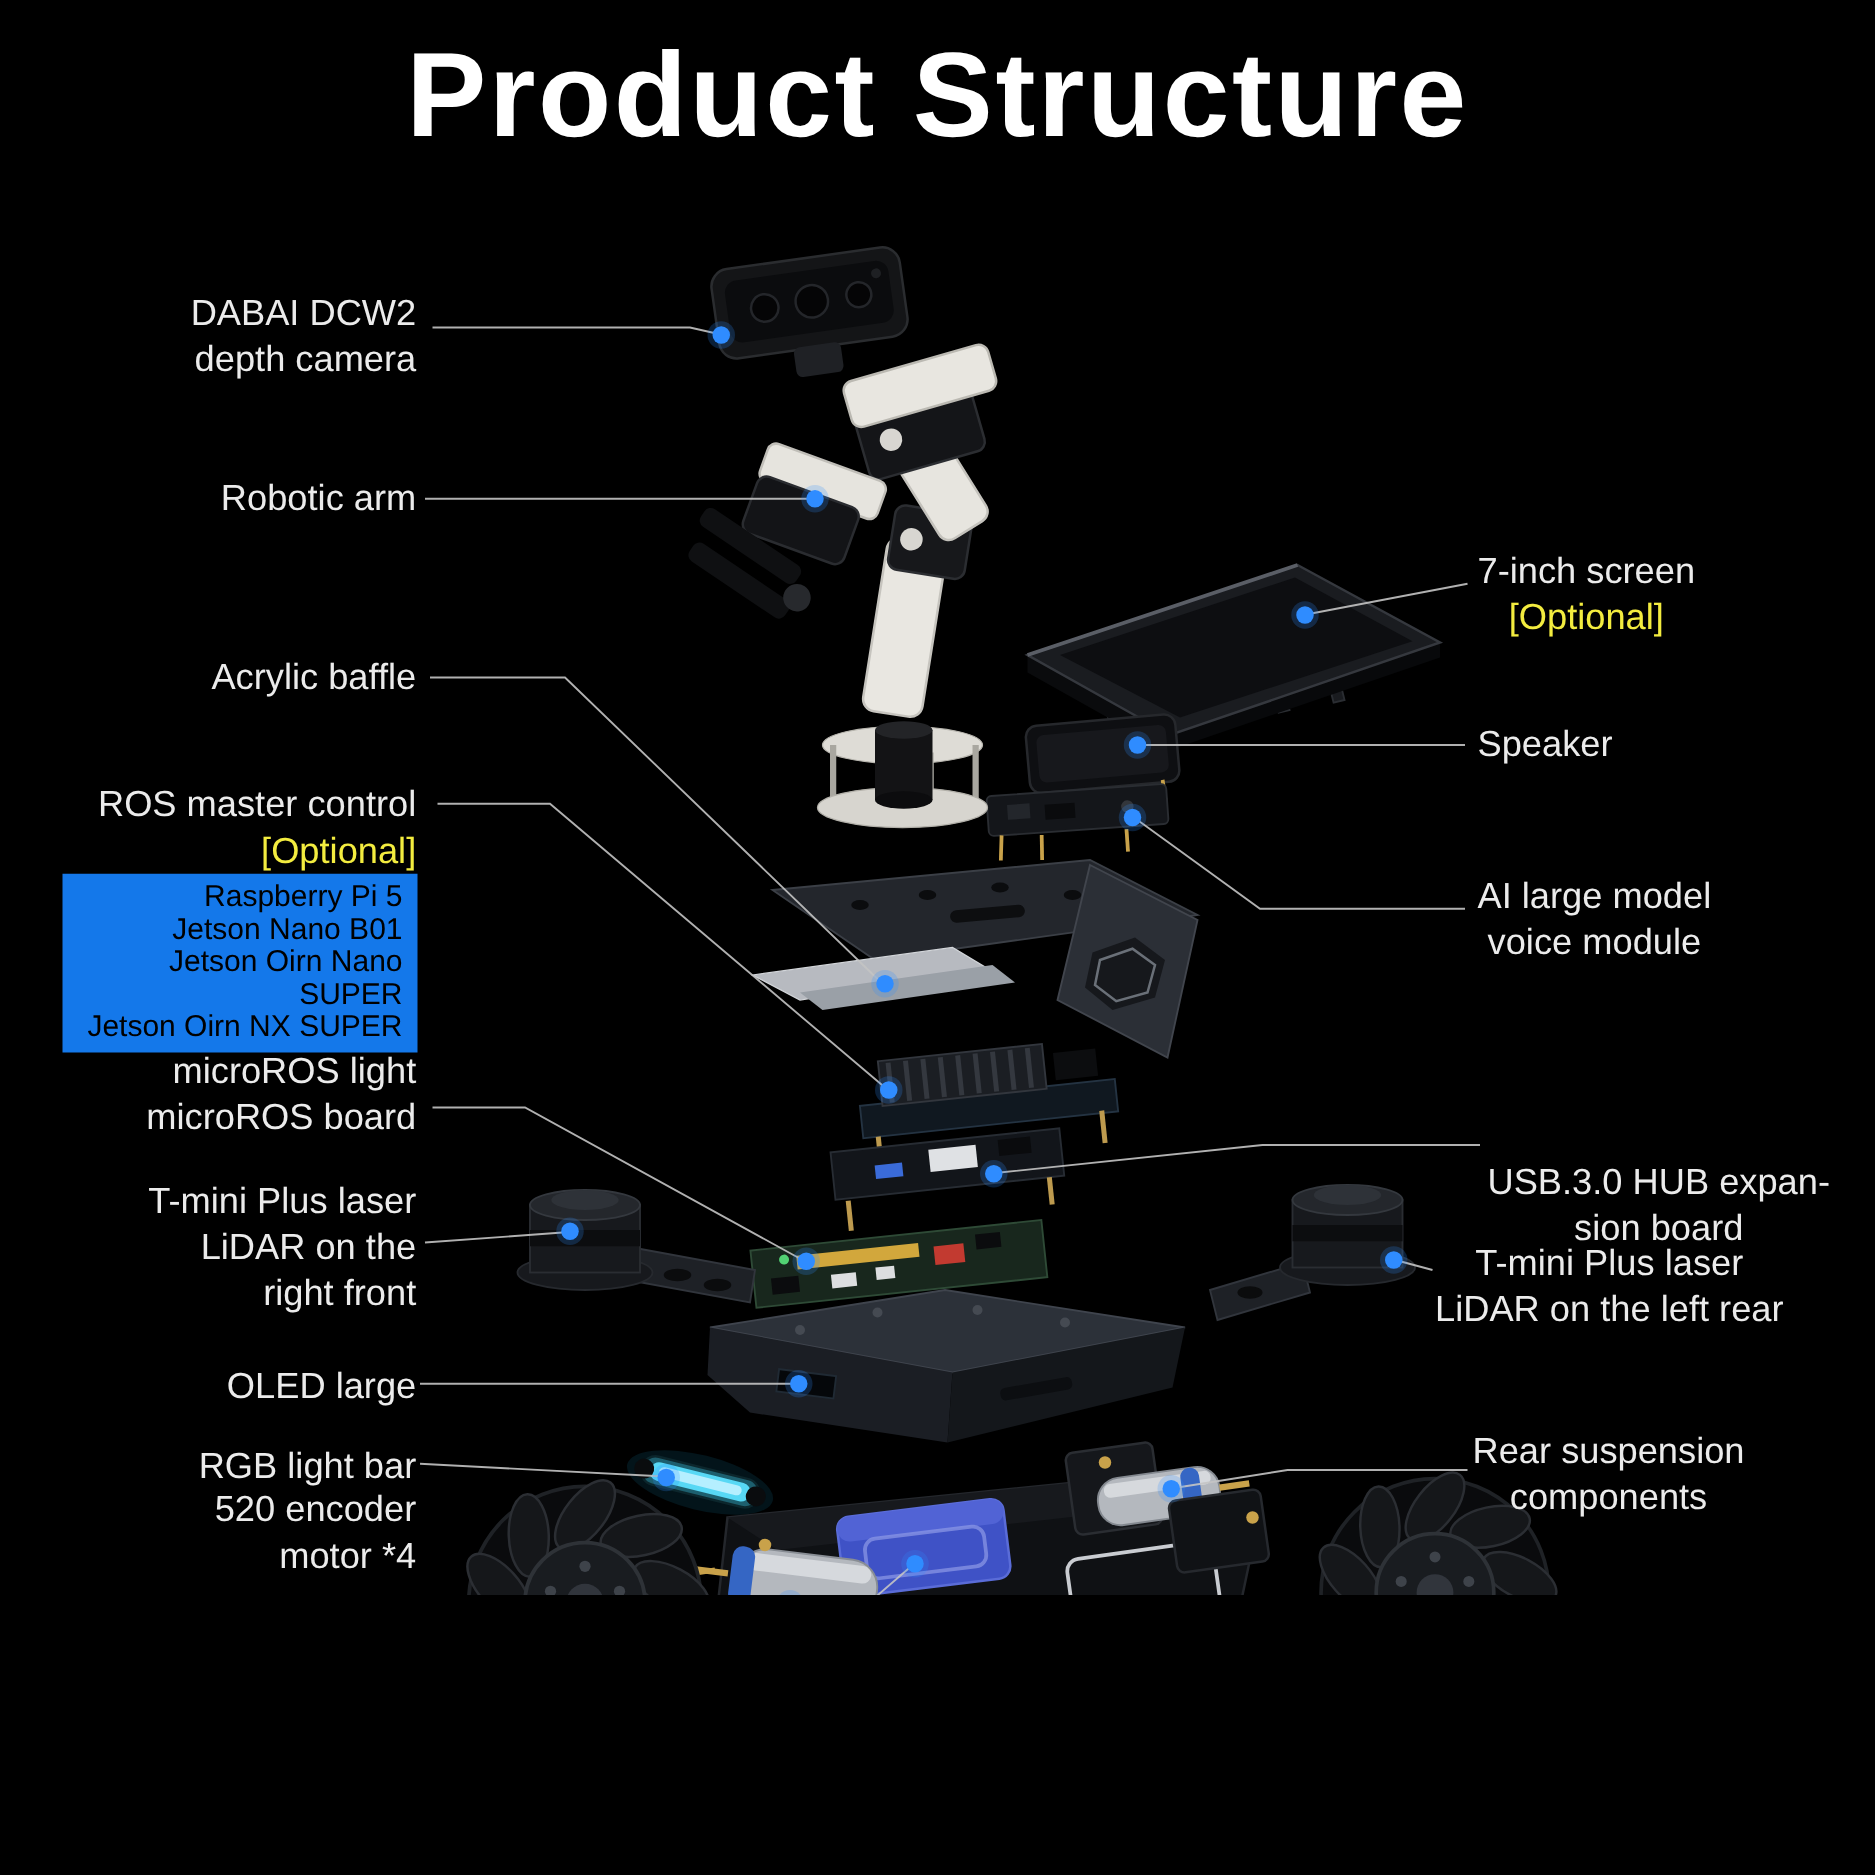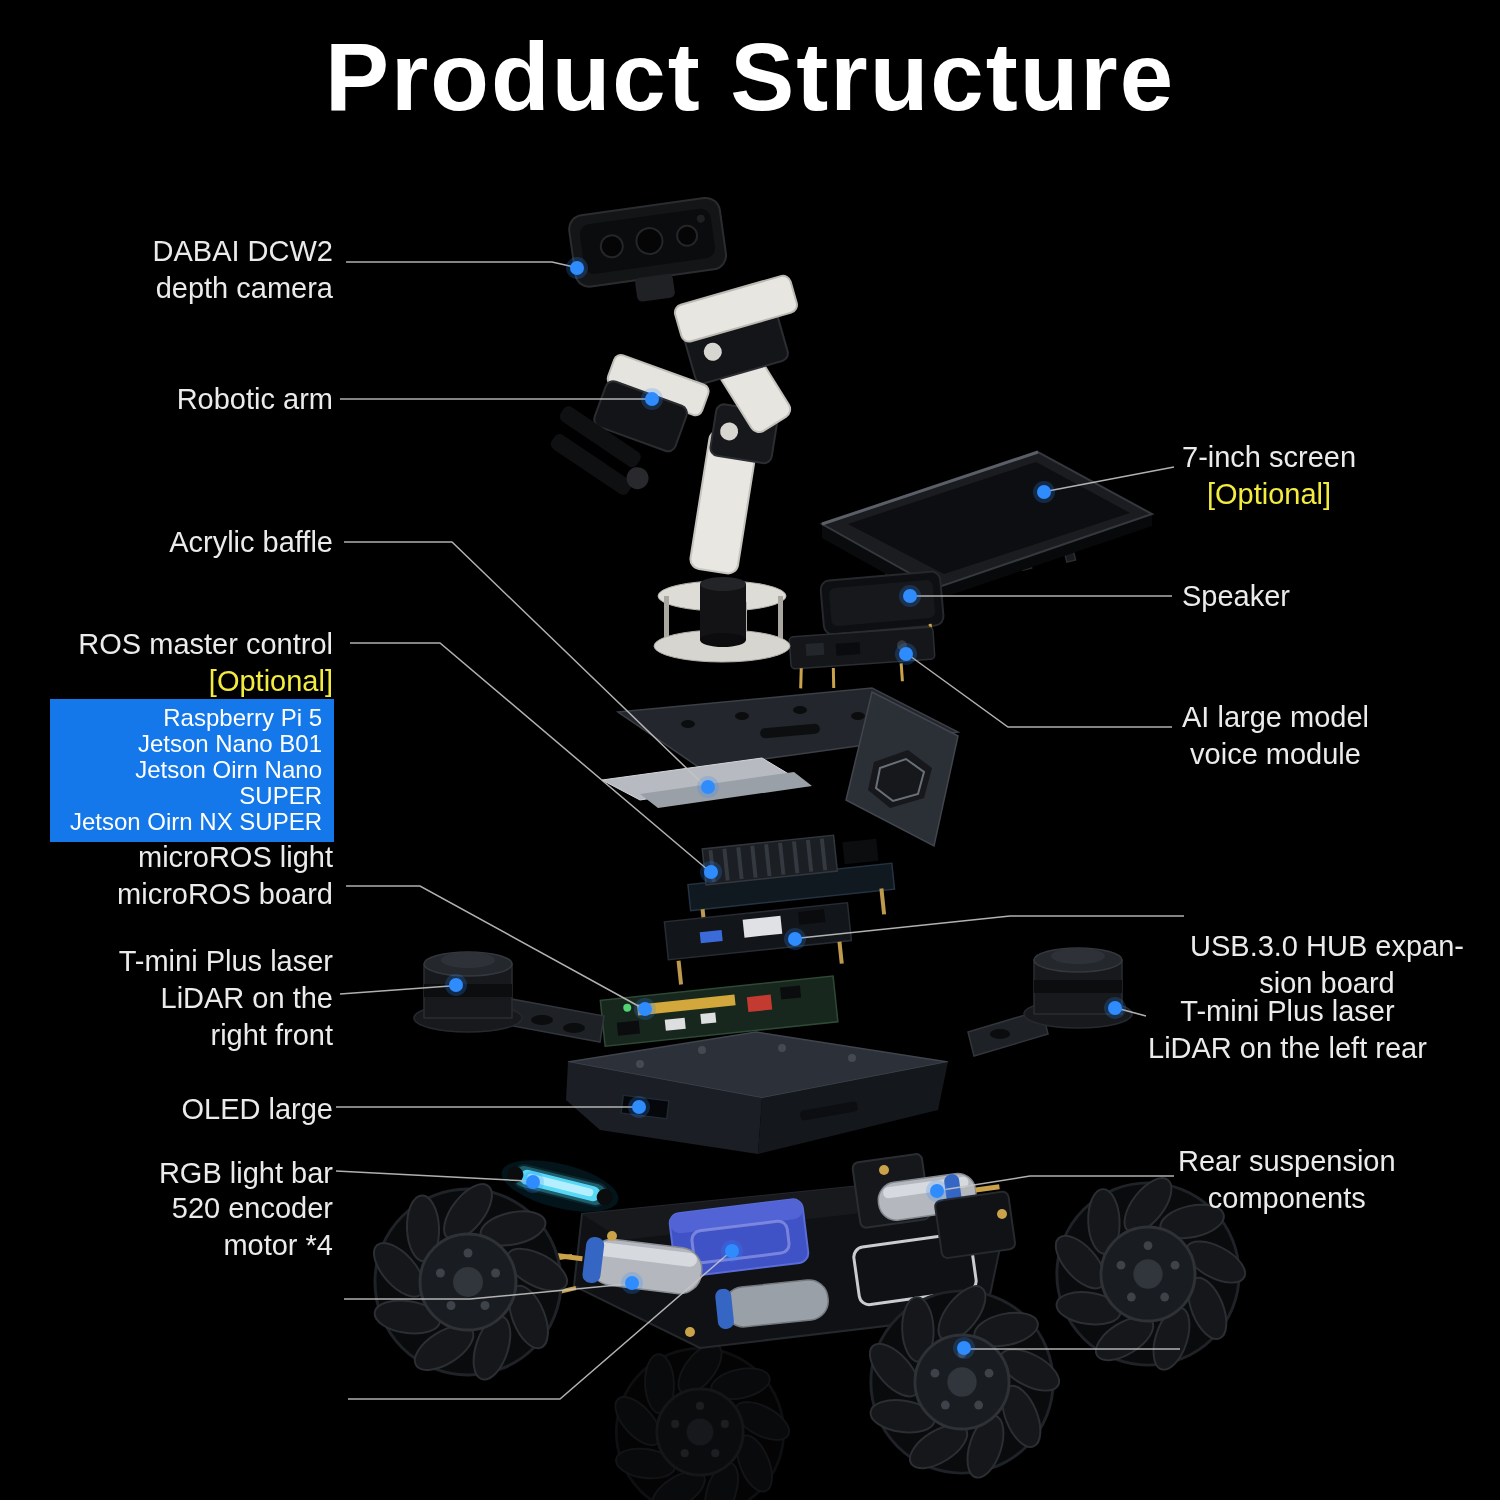--- a/index.html
+++ b/index.html
@@ -1,34 +1,34 @@
 <!DOCTYPE html>
 <html><head>
 <meta charset="utf-8">
 <style>
   * { margin:0; padding:0; box-sizing:border-box; }
   html,body { background:#000; }
   #stage {
-    position:relative; width:1500px; height:1500px; background:#000;
+    position:relative; width:1500px; height:1276px; background:#000;
     overflow:hidden; font-family:"Liberation Sans", sans-serif;
   }
   #title {
     position:absolute; top:22px; left:0; width:100%;
     text-align:center; color:#ffffff; font-size:96px; font-weight:800;
     letter-spacing:2px;
   }
   #art { position:absolute; left:0; top:0; width:1500px; height:1500px; }
   .lbl { position:absolute; color:#ebebeb; font-size:29px; line-height:37px; white-space:nowrap; z-index:3; }
   .lbl.left  { right:1167px; text-align:right; }
   .lbl.right { left:1182px; text-align:center; }
   .lbl.center { text-align:center; width:252px; }
   .optional { color:#f3ec3f; }
   #hl-box {
     position:absolute; top:699px; left:50px; width:284px; z-index:3;
-    background:#1478ea; color:#ffffff; text-align:right;
+    background:#1478ea; color:#000000; text-align:right;
     font-size:24px; line-height:26px; padding:6px 12px 7px;
   }
 </style>
 </head>
 <body>
 
 <div id="stage">
 
   <div id="title">Product Structure</div>
 

